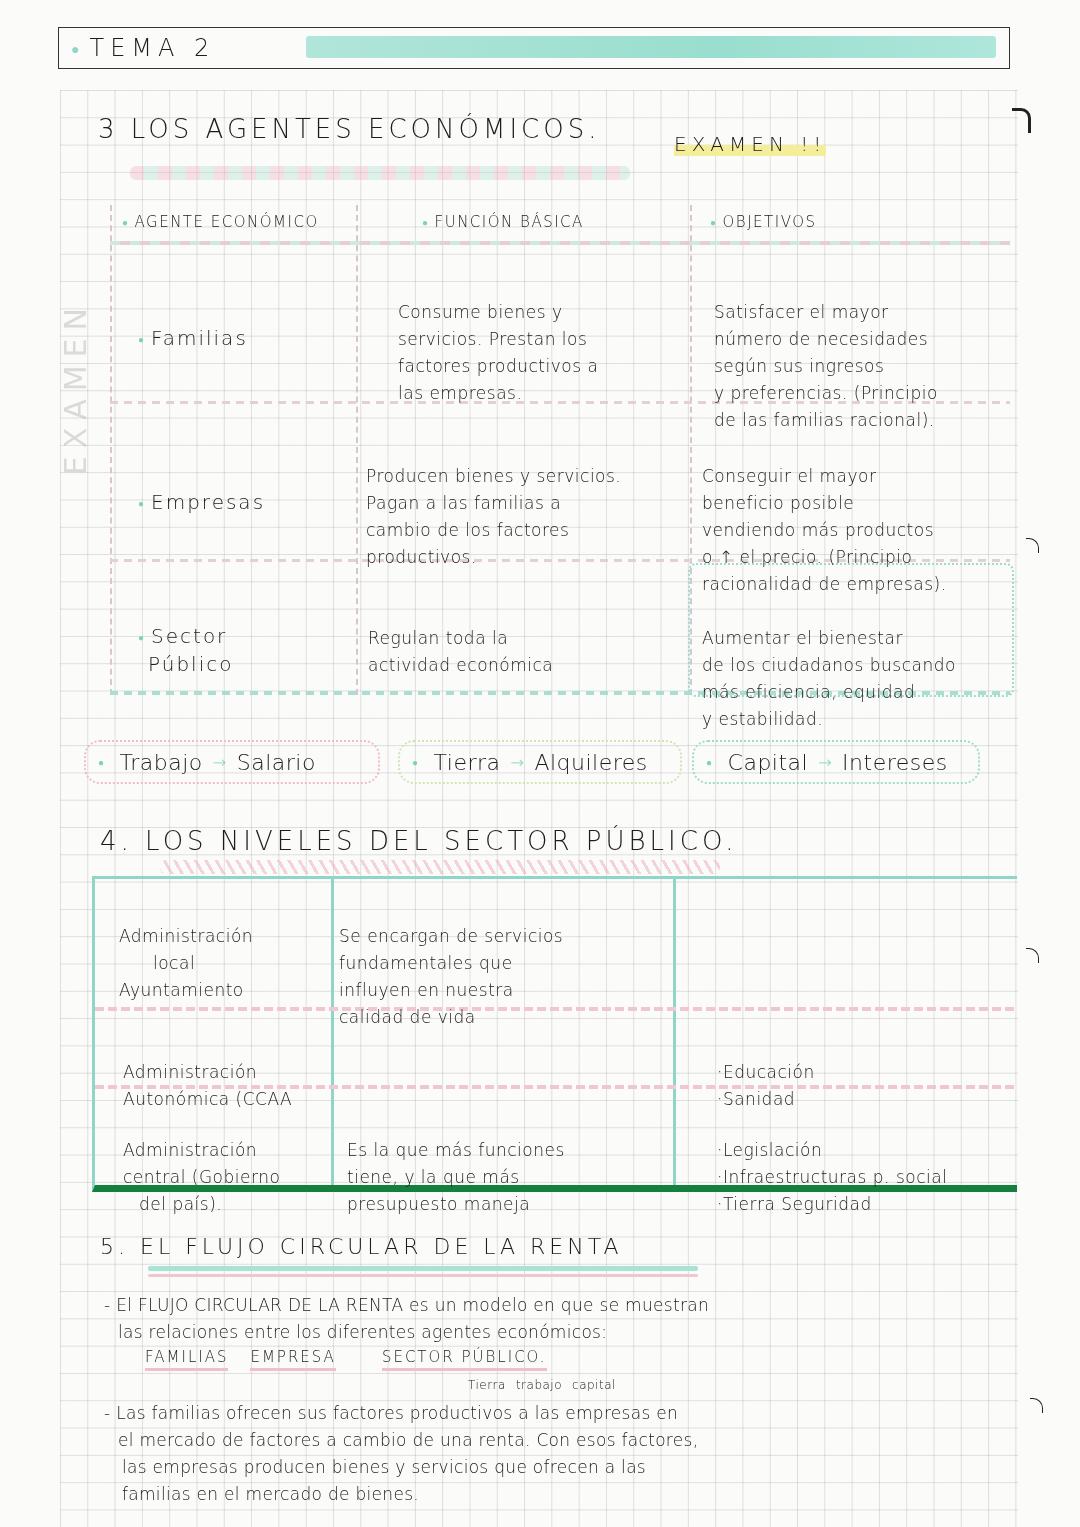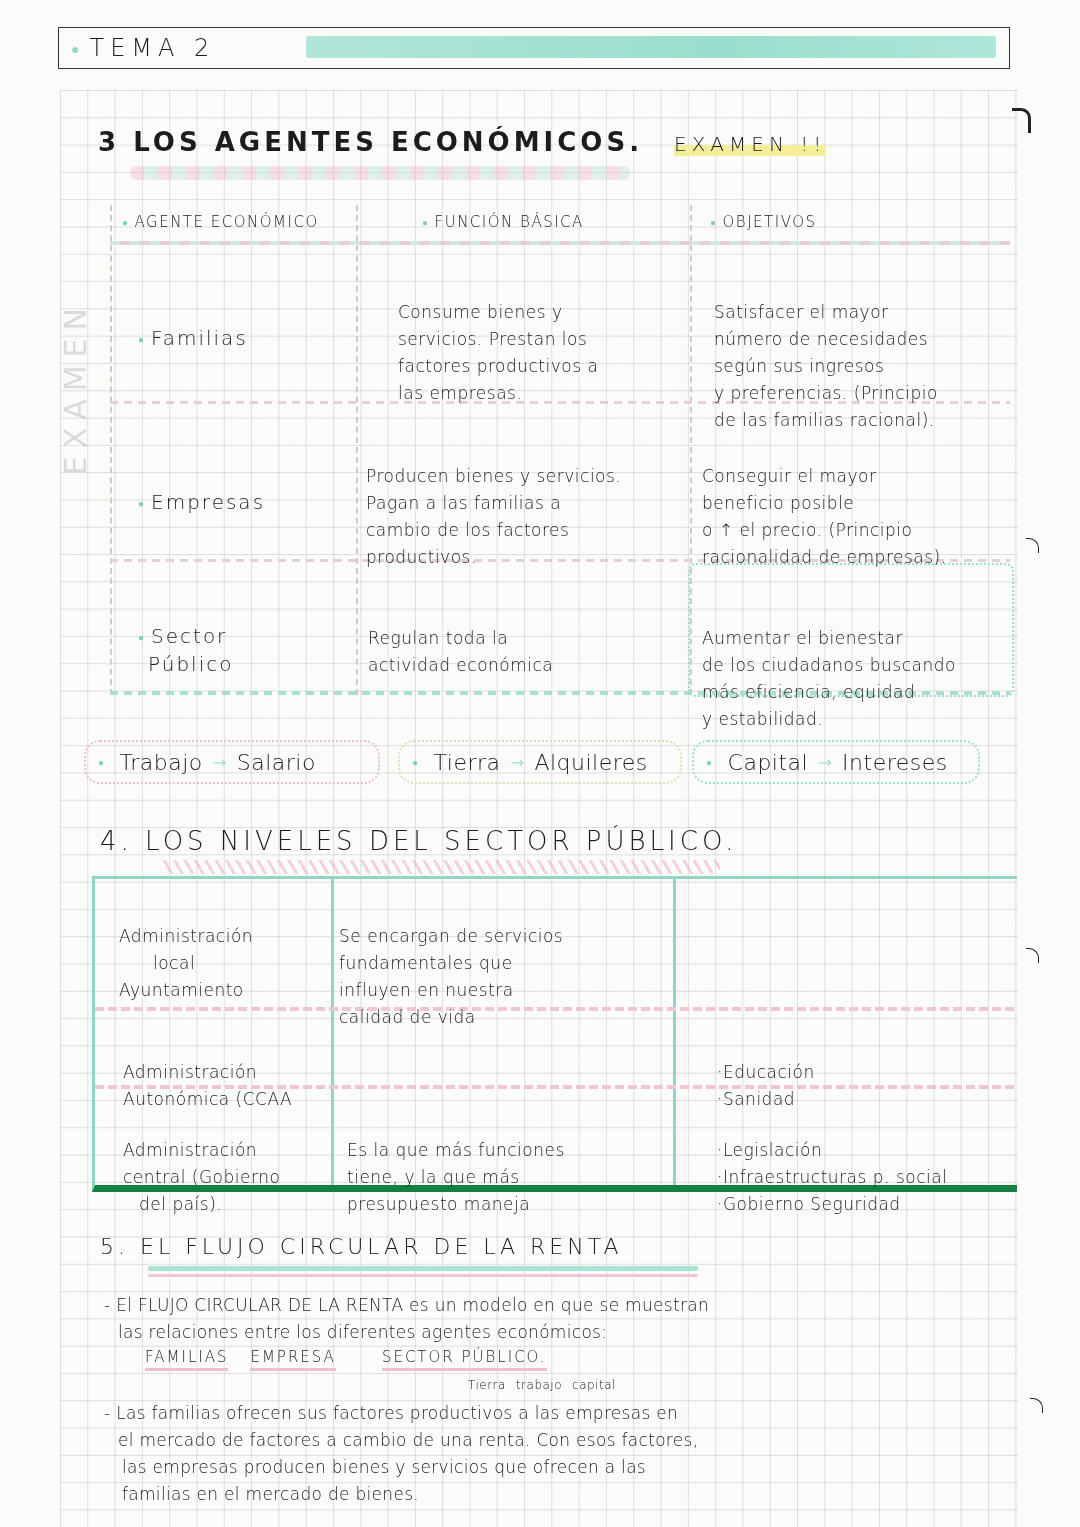--- a/index.html
+++ b/index.html
@@ -97,21 +97,21 @@
     <span class="tema-bullet">●</span><span>TEMA 2</span>
   </div>
   <div class="tema-highlight"></div>
 </div>
 
 <div class="margin-hook" style="left:1012px; top:108px;"></div>
 <div class="margin-hook thin" style="left:1026px; top:538px;"></div>
 <div class="margin-hook thin" style="left:1026px; top:948px;"></div>
 <div class="margin-hook thin" style="left:1030px; top:1398px;"></div>
 
-<div class="section-title hw" style="left:98px; top:127px;font-weight:bold;">
+<div class="section-title hw" style="left:98px; top:114px;">
   <span>3 Los Agentes Económicos.</span>
 </div>
 <div style="position:absolute; left:674px; top:132px;">
   <span class="exam hw">EXAMEN !!</span>
 </div>
 <div class="deco-underline" style="left:130px; top:166px; width:500px;"></div>
 
 <div class="t1">
   <div class="col c1"></div>
   <div class="col c2"></div>
@@ -144,20 +144,21 @@
   <div class="cell hw agent" style="left:28px; top:248px;text-align:center;"><span class="bullet">●</span><span>Empresas</span></div>
   <div class="cell hw" style="left:256px; top:222px;">
     <div>Producen bienes y servicios.</div>
     <div>Pagan a las familias a</div>
     <div>cambio de los factores</div>
     <div>productivos.</div>
   </div>
   <div class="cell hw" style="left:592px; top:222px;">
     <div>Conseguir el mayor</div>
     <div>beneficio posible</div>
+    <div>vendiendo más productos</div>
     <div>o ↑ el precio. (Principio</div>
     <div>racionalidad de empresas).</div>
   </div>
 
   <div class="cell hw agent" style="left:28px; top:382px;">
     <div><span class="bullet">●</span><span>Sector</span></div>
     <div style="padding-left:10px;">Público</div>
   </div>
   <div class="cell hw" style="left:258px; top:384px;">
     <div>Regulan toda la</div>
@@ -228,21 +229,21 @@
     <div style="padding-left:16px;">del país).</div>
   </div>
   <div class="cell hw" style="left:252px; top:222px;">
     <div>Es la que más funciones</div>
     <div>tiene, y la que más</div>
     <div>presupuesto maneja</div>
   </div>
   <div class="cell hw" style="left:622px; top:222px;">
     <div>·Legislación</div>
     <div>·Infraestructuras p. social</div>
-    <div>·Gobierno  Seguridad</div>
+    <div>·Tierra  Seguridad</div>
   </div>
 </div>
 
 <div class="section-title hw" style="left:100px; top:1234px; font-size:22px;">
   <span>5. El Flujo Circular de la Renta</span>
 </div>
 <div style="position:absolute; left:148px; top:1266px; width:550px; height:5px; background:#a9e3d6; border-radius:2px;"></div>
 <div style="position:absolute; left:148px; top:1274px; width:550px; height:3px; background:#efc7d2; border-radius:2px;"></div>
 
 <div class="para hw" style="left:104px; top:1292px;">

